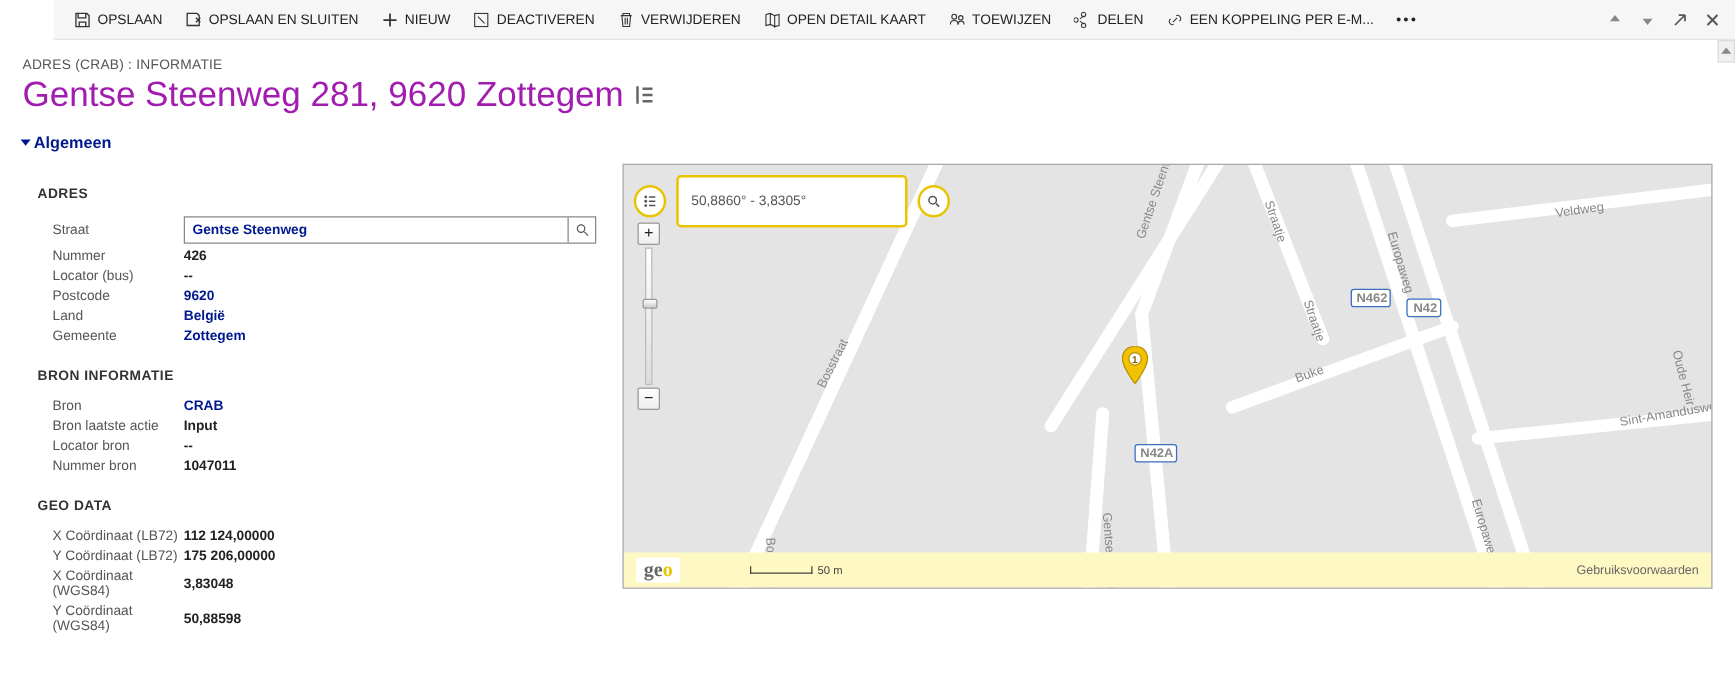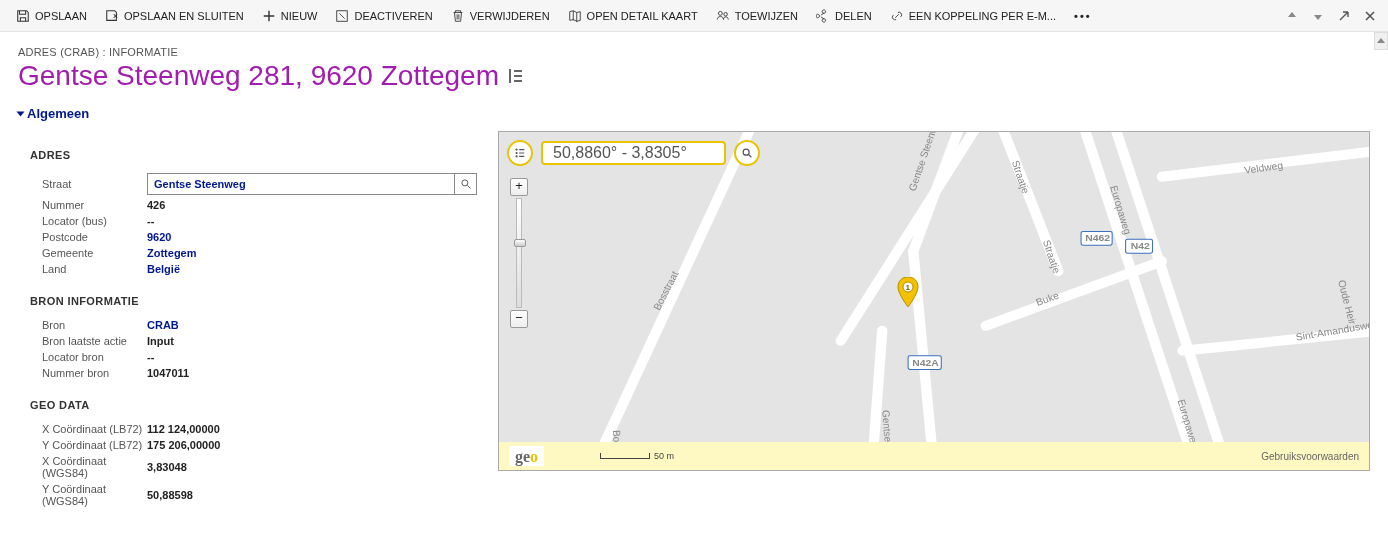--- a/index.html
+++ b/index.html
@@ -11,20 +11,21 @@
     background: #fff;
   }
   
   .cmdbar {
     display: flex;
     align-items: center;
     height: 32px;
     background: #f6f6f6;
     border-bottom: 1px solid #e5e5e5;
     padding: 0 8px;
+    margin-left: 43px;
   }
   .cmdbar-left { display: flex; gap: 2px; flex: 1; }
   .cmdbar-right { display: flex; gap: 6px; }
   .cmd-btn {
     display: inline-flex;
     align-items: center;
     gap: 5px;
     padding: 4px 8px;
     font-size: 11px;
     color: #222;
@@ -149,24 +150,24 @@
     border: 2px solid #e9c400;
     border-radius: 50%;
     background: #fff;
     display: inline-flex; align-items: center; justify-content: center;
     cursor: pointer;
   }
   .map-coord {
     border: 2px solid #e9c400;
     border-radius: 4px;
     background: #fff;
-    height: 24px; width: 185px;
+    height: 42px; width: 185px;
     display: flex; align-items: center;
     padding: 0 10px;
-    font-size: 16px; color: #555;
+    font-size: 11px; color: #555;
   }
   .map-zoom {
     position: absolute; top: 46px; left: 10px;
     width: 20px;
     display: flex; flex-direction: column; align-items: center;
   }
   .zoom-btn {
     width: 18px; height: 18px;
     border: 1px solid #999;
     background: linear-gradient(#fff,#eee);
@@ -384,26 +385,26 @@
       </div>
       <div class="field-row">
         <div class="field-label">Locator (bus)</div>
         <div class="field-value">--</div>
       </div>
       <div class="field-row">
         <div class="field-label">Postcode</div>
         <div class="field-value link">9620</div>
       </div>
       <div class="field-row">
+        <div class="field-label">Land</div>
+        <div class="field-value link">België</div>
+      </div>
+      <div class="field-row">
         <div class="field-label">Gemeente</div>
         <div class="field-value link">Zottegem</div>
-      </div>
-      <div class="field-row">
-        <div class="field-label">Land</div>
-        <div class="field-value link">België</div>
       </div>
 
       <div class="group-title">BRON INFORMATIE</div>
       <div class="field-row">
         <div class="field-label">Bron</div>
         <div class="field-value link">CRAB</div>
       </div>
       <div class="field-row">
         <div class="field-label">Bron laatste actie</div>
         <div class="field-value">Input</div>

